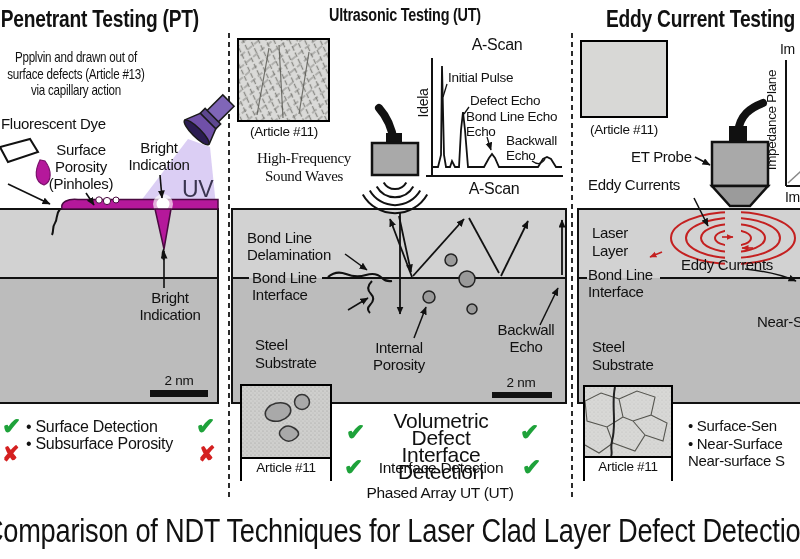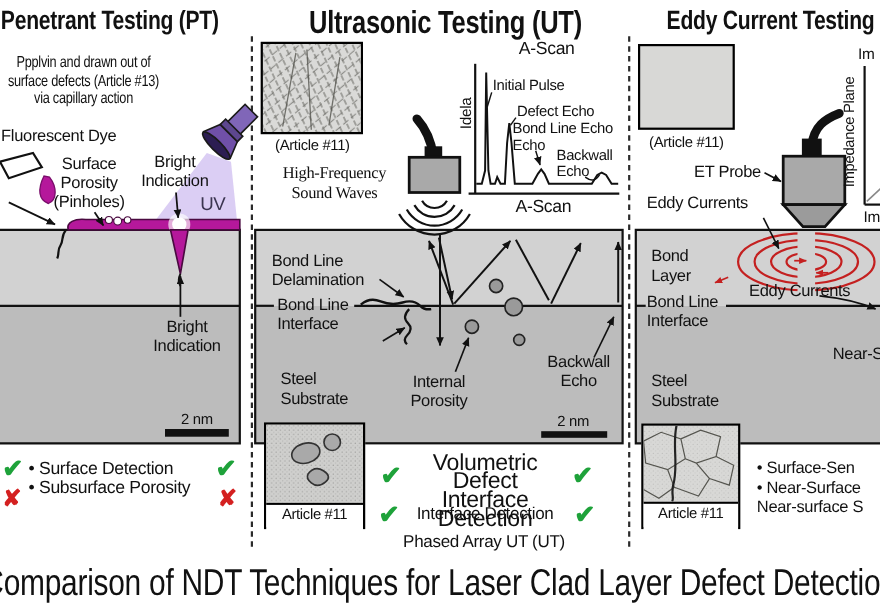--- a/index.html
+++ b/index.html
@@ -187,32 +187,32 @@
 <div class="lbl ctr b nw" style="left:-70px;top:5px;width:340px;font-size:24px;"><span class="cond">Penetrant Testing (PT)</span></div>
 <div class="lbl ctr" style="left:-74px;top:49px;width:300px;font-size:14.5px;line-height:16.5px;"><span class="cond pre">Ppplvin and drawn out of
 surface defects (Article #13)
 via capillary action</span></div>
 <div class="lbl" style="left:1px;top:116px;font-size:15px;">Fluorescent Dye</div>
 <div class="lbl ctr pre" style="left:21px;top:141px;width:120px;font-size:15px;line-height:17px;">Surface
 Porosity
 (Pinholes)</div>
 <div class="lbl ctr pre" style="left:119px;top:139px;width:80px;font-size:15px;line-height:17px;">Bright
 Indication</div>
-<div class="lbl" style="left:182px;top:176px;font-size:17px;color:#3b3550;">UV</div>
+<div class="lbl" style="left:182px;top:176px;font-size:23px;color:#3b3550;">UV</div>
 <div class="lbl ctr pre" style="left:130px;top:289px;width:80px;font-size:15px;line-height:17px;">Bright
 Indication</div>
 <div class="lbl ctr" style="left:149px;top:373px;width:60px;font-size:13.5px;">2 nm</div>
 <div class="chk" style="left:2px;top:415px;">✔</div>
 <div class="lbl" style="left:26px;top:418px;font-size:16px;">• Surface Detection</div>
 <div class="chk" style="left:196px;top:415px;">✔</div>
 <div class="crs" style="left:2px;top:443px;">✘</div>
 <div class="lbl" style="left:26px;top:435px;font-size:16px;">• Subsurface Porosity</div>
 <div class="crs" style="left:198px;top:443px;">✘</div>
 
-<div class="lbl ctr b nw" style="left:240px;top:5px;width:330px;font-size:29px;"><span class="cond">Ultrasonic Testing (UT)</span></div>
+<div class="lbl ctr b nw" style="left:240px;top:5px;width:330px;font-size:18px;"><span class="cond">Ultrasonic Testing (UT)</span></div>
 <div class="lbl ctr" style="left:237px;top:124px;width:94px;font-size:13.5px;">(Article #11)</div>
 <div class="lbl ctr pre" style="left:244px;top:150px;width:120px;font-size:15px;line-height:17.5px;font-family:Liberation Serif, serif;">High-Frequency
 Sound Waves</div>
 <div class="lbl ctr" style="left:462px;top:36px;width:70px;font-size:16px;">A-Scan</div>
 <div class="lbl rot" style="left:424px;top:103px;font-size:14px;">Idela</div>
 <div class="lbl nw" style="left:448px;top:70px;font-size:13.5px;">Initial Pulse</div>
 <div class="lbl nw" style="left:470px;top:93px;font-size:13.5px;">Defect Echo</div>
 <div class="lbl nw" style="left:466px;top:109px;font-size:13.5px;">Bond Line Echo</div>
 <div class="lbl nw" style="left:466px;top:124px;font-size:13.5px;">Echo</div>
 <div class="lbl pre" style="left:506px;top:133px;font-size:13.5px;line-height:15px;">Backwall
@@ -238,21 +238,21 @@
 <div class="chk" style="left:522px;top:456px;">✔</div>
 <div class="lbl ctr" style="left:350px;top:484px;width:180px;font-size:15.5px;">Phased Array UT (UT)</div>
 
 <div class="lbl b nw" style="left:606px;top:5px;font-size:24px;"><span class="condL">Eddy Current Testing</span></div>
 <div class="lbl ctr" style="left:572px;top:122px;width:104px;font-size:13.5px;">(Article #11)</div>
 <div class="lbl nw" style="left:631px;top:149px;font-size:15px;">ET Probe</div>
 <div class="lbl nw" style="left:588px;top:177px;font-size:15px;">Eddy Currents</div>
 <div class="lbl nw" style="left:780px;top:42px;font-size:14px;">Im</div>
 <div class="lbl rot" style="left:772px;top:120px;font-size:13.5px;">Impedance Plane</div>
 <div class="lbl nw" style="left:785px;top:190px;font-size:14px;">Im</div>
-<div class="lbl pre" style="left:592px;top:224px;font-size:15px;line-height:18px;">Bond
+<div class="lbl pre" style="left:592px;top:224px;font-size:15px;line-height:18px;">Laser
 Layer</div>
 <div class="lbl pre" style="left:588px;top:266px;font-size:15px;line-height:17px;">Bond Line
 Interface</div>
 <div class="lbl nw" style="left:681px;top:257px;font-size:15px;">Eddy Currents</div>
 <div class="lbl nw" style="left:757px;top:314px;font-size:15px;">Near-S</div>
 <div class="lbl pre" style="left:592px;top:338px;font-size:15px;line-height:18px;">Steel
 Substrate</div>
 <div class="lbl pre" style="left:688px;top:417px;font-size:15px;line-height:17.5px;">• Surface-Sen
 • Near-Surface
 Near-surface S</div>

